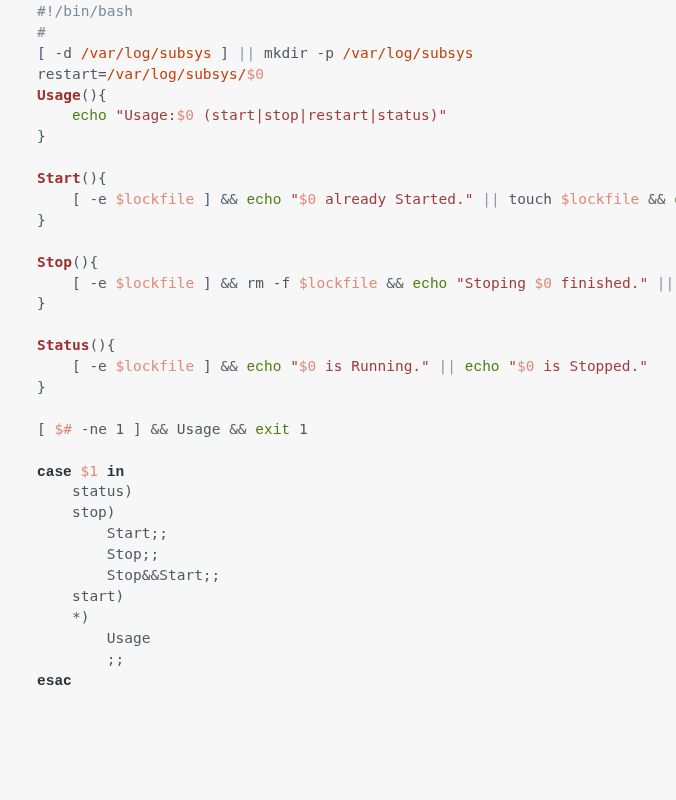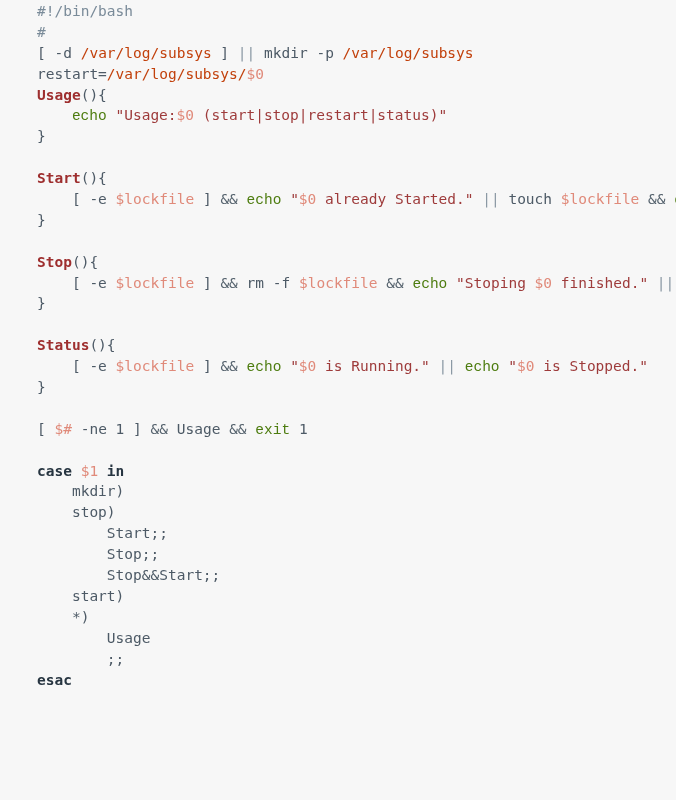--- a/index.html
+++ b/index.html
@@ -30,21 +30,21 @@
     font-size: 14.5px;
     white-space: pre;
     overflow: hidden;
     letter-spacing: 0px;
   }
   .code-line .tok { white-space: pre; }
 
   
   .t-plain    { color: #4d5a66; }
   .t-comment  { color: #7a8b99; }
-  .t-keyword  { color: #273541; font-weight: bold; }
+  .t-keyword  { color: #273541; font-weight: bold; font-family: Liberation Mono, monospace; }
   .t-funcname { color: #9e2f2f; font-weight: bold; }
   .t-builtin  { color: #4d7c0f; font-family: Liberation Mono, monospace; }
   .t-string   { color: #9e3b3b; }
   .t-var      { color: #e08a7a; }
   .t-op       { color: #56636e; }
   .t-op2      { color: #8b99a4; }
   .t-path     { color: #c2410c; }
   .t-num      { color: #4d5a66; }
 </style>
 </head>
@@ -67,21 +67,21 @@
     <div class="code-line"><span class="tok t-plain">    </span><span class="tok t-plain">[ </span><span class="tok t-plain">-e</span><span class="tok t-plain"> </span><span class="tok t-var">$lockfile</span><span class="tok t-plain"> ] </span><span class="tok t-op">&amp;&amp;</span><span class="tok t-plain"> rm </span><span class="tok t-plain">-f</span><span class="tok t-plain"> </span><span class="tok t-var">$lockfile</span><span class="tok t-plain"> </span><span class="tok t-op">&amp;&amp;</span><span class="tok t-plain"> </span><span class="tok t-builtin">echo</span><span class="tok t-plain"> </span><span class="tok t-string">"Stoping </span><span class="tok t-var">$0</span><span class="tok t-string"> finished."</span><span class="tok t-plain"> </span><span class="tok t-op2">||</span><span class="tok t-plain"> </span><span class="tok t-builtin">echo</span></div>
     <div class="code-line"><span class="tok t-plain">}</span></div>
     <div class="code-line">&nbsp;</div>
     <div class="code-line"><span class="tok t-funcname">Status</span><span class="tok t-plain">(){</span></div>
     <div class="code-line"><span class="tok t-plain">    </span><span class="tok t-plain">[ </span><span class="tok t-plain">-e</span><span class="tok t-plain"> </span><span class="tok t-var">$lockfile</span><span class="tok t-plain"> ] </span><span class="tok t-op">&amp;&amp;</span><span class="tok t-plain"> </span><span class="tok t-builtin">echo</span><span class="tok t-plain"> </span><span class="tok t-string">"</span><span class="tok t-var">$0</span><span class="tok t-string"> is Running."</span><span class="tok t-plain"> </span><span class="tok t-op2">||</span><span class="tok t-plain"> </span><span class="tok t-builtin">echo</span><span class="tok t-plain"> </span><span class="tok t-string">"</span><span class="tok t-var">$0</span><span class="tok t-string"> is Stopped."</span></div>
     <div class="code-line"><span class="tok t-plain">}</span></div>
     <div class="code-line">&nbsp;</div>
     <div class="code-line"><span class="tok t-plain">[ </span><span class="tok t-var">$#</span><span class="tok t-plain"> </span><span class="tok t-plain">-ne</span><span class="tok t-plain"> </span><span class="tok t-num">1</span><span class="tok t-plain"> ] </span><span class="tok t-op">&amp;&amp;</span><span class="tok t-plain"> Usage </span><span class="tok t-op">&amp;&amp;</span><span class="tok t-plain"> </span><span class="tok t-builtin">exit</span><span class="tok t-plain"> </span><span class="tok t-num">1</span></div>
     <div class="code-line">&nbsp;</div>
     <div class="code-line"><span class="tok t-keyword">case</span><span class="tok t-plain"> </span><span class="tok t-var">$1</span><span class="tok t-plain"> </span><span class="tok t-keyword">in</span></div>
-    <div class="code-line"><span class="tok t-plain">    mkdir)</span></div>
+    <div class="code-line"><span class="tok t-plain">    status)</span></div>
     <div class="code-line"><span class="tok t-plain">    stop)</span></div>
     <div class="code-line"><span class="tok t-plain">        Start;;</span></div>
     <div class="code-line"><span class="tok t-plain">        Stop;;</span></div>
     <div class="code-line"><span class="tok t-plain">        Stop&amp;&amp;Start;;</span></div>
     <div class="code-line"><span class="tok t-plain">    start)</span></div>
     <div class="code-line"><span class="tok t-plain">    *)</span></div>
     <div class="code-line"><span class="tok t-plain">        Usage</span></div>
     <div class="code-line"><span class="tok t-plain">        ;;</span></div>
     <div class="code-line"><span class="tok t-keyword">esac</span></div>
   </div>

